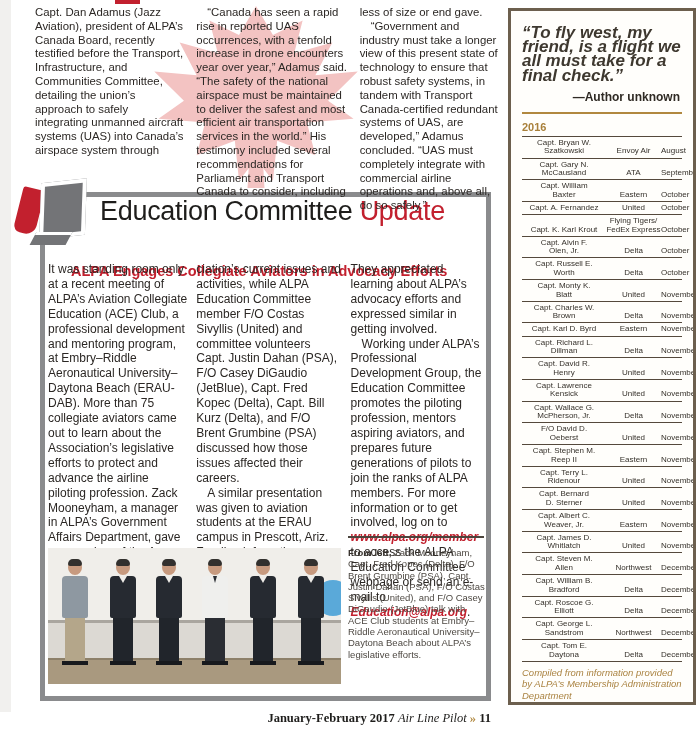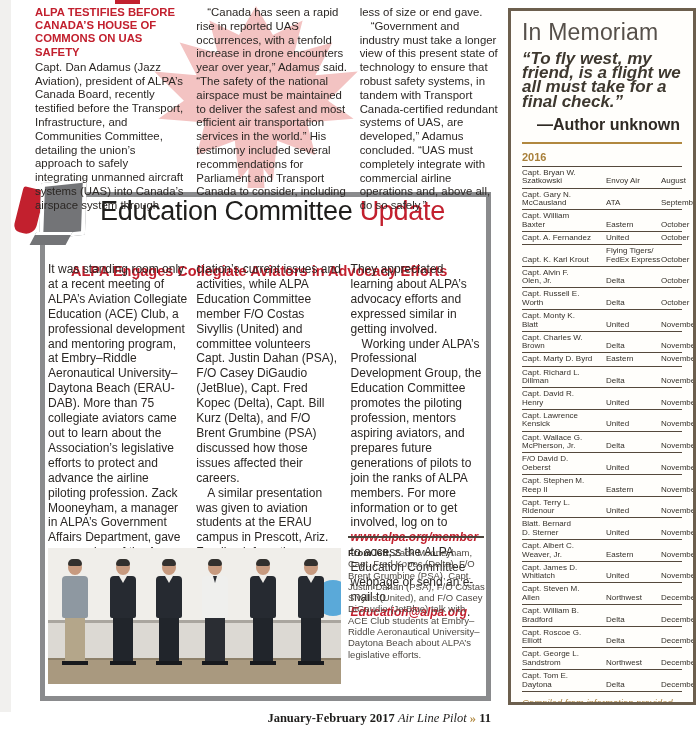--- a/index.html
+++ b/index.html
@@ -76,28 +76,28 @@
   .caption-block{position:absolute;left:348px;top:360px;width:138px;}
   .cap-rule{width:136px;height:2px;background:#4a443c;margin-bottom:9px;}
   .caption{margin:0;font-size:9.5px;line-height:11.3px;color:#4e4943;}
   .caption .cap-bold{font-weight:bold;color:#3a3530;}
 
   
   .memoriam{position:absolute;left:508px;top:8px;width:188px;height:697px;box-sizing:border-box;
             border:3px solid #6c5f4e;background:#fffefb;padding:8px 11px;overflow:hidden;}
   .mem-title{margin:0;font-size:23px;line-height:26px;font-weight:400;color:#56504a;letter-spacing:0.2px;}
   .mem-quote{margin:7px 0 0 0;font-size:17px;line-height:14.2px;font-weight:bold;font-style:italic;color:#3e382f;}
-  .mem-attrib{margin:7px 2px 0 0;text-align:right;font-size:16px;font-weight:bold;color:#2f2a24;}
+  .mem-attrib{margin:7px 2px 0 0;text-align:right;font-size:12px;font-weight:bold;color:#2f2a24;}
   .gold-rule{height:2px;background:#b1883f;margin:8px 0 7px 0;}
   .mem-year{margin:0 0 3px 0;font-size:11px;font-weight:bold;color:#a9803a;}
   .mem-list{border-top:1.5px solid #55493c;}
   .mem-row{display:grid;grid-template-columns:84px 55px 1fr;align-items:end;
            padding:2px 0 1.5px 0;border-bottom:1.5px solid #55493c;
            font-size:8px;line-height:8.6px;color:#35302a;}
-  .mem-name,.mem-airline{white-space:pre-line;}
+  .mem-name,.mem-airline{white-space:pre-line;text-align:center;}
   .mem-month{}
   .mem-note{margin:5px 0 0 0;font-size:9.5px;line-height:11.5px;font-style:italic;color:#ab8443;}
 
   
   .footer{position:absolute;top:711px;left:0;width:491px;text-align:right;
           font-family:"Liberation Serif",serif;font-size:12.5px;color:#1e1d1b;}
   .footer .issue{font-weight:bold;}
   .footer .mag{font-style:italic;}
   .footer .sep{color:#b1883f;font-weight:bold;}
   .footer .pagenum{font-weight:bold;}
@@ -109,21 +109,20 @@
   <div class="gutter"></div>
   <div class="top-dash"></div>
 
   <svg class="maple-leaf" viewBox="0 0 100 100" preserveAspectRatio="none">
     <polygon fill="#f3c3c2" points="50,0 58,16 72,8 68,26 86,20 78,38 98,36 84,52 96,62 74,64 78,82 60,74 58,96 50,84 42,96 40,74 22,82 26,64 4,62 16,52 2,36 22,38 14,20 32,26 28,8 42,16"></polygon>
     <polygon fill="#f3c3c2" points="47,80 53,80 54,100 46,100"></polygon>
   </svg>
 
   <section class="top-article">
     <div class="tcol c1">
-      <h3 class="uas-headline">ALPA TESTIFIES BEFORE CANADA’S HOUSE OF COMMONS ON UAS SAFETY</h3>
       <p>Capt. Dan Adamus (Jazz Aviation), president of ALPA’s Canada Board, recently testified before the Transport, Infrastructure, and Communities Committee, detailing the union’s approach to safely integrating unmanned aircraft systems (UAS) into Canada’s airspace system through</p>
     </div>
     <div class="tcol c2">
       <p class="indent">“Canada has seen a rapid rise in reported UAS occurrences, with a tenfold increase in drone encounters year over year,” Adamus said. “The safety of the national airspace must be maintained to deliver the safest and most efficient air transportation services in the world.” His testimony included several recommendations for Parliament and Transport Canada to consider, including</p>
     </div>
     <div class="tcol c3">
       <p>less of size or end gave.</p>
       <p class="indent">“Government and industry must take a longer view of this present state of technology to ensure that robust safety systems, in tandem with Transport Canada-certified redundant systems of UAS, are developed,” Adamus concluded. “UAS must completely integrate with commercial airline operations and, above all, do so safely.”</p>
     </div>
   </section>
@@ -195,21 +194,20 @@
         </div>
     </div>
 
     <div class="caption-block">
       <div class="cap-rule"></div>
       <p class="caption"><span class="cap-bold">From left,</span><span> Zack Mooneyham, Capt. Fred Kopec (Delta), F/O Brent Grumbine (PSA), Capt. Justin Dahan (PSA), F/O Costas Sivyllis (United), and F/O Casey DiGaudio (JetBlue) talk with ACE Club students at Embry–Riddle Aeronautical University–Daytona Beach about ALPA’s legislative efforts.</span></p>
     </div>
   </section>
 
   <aside class="memoriam">
-    <h1 class="mem-title">In Memoriam</h1>
     <p class="mem-quote">“To fly west, my friend, is a flight we all must take for a final check.”</p>
     <p class="mem-attrib">—Author unknown</p>
     <div class="gold-rule"></div>
     <p class="mem-year">2016</p>
     <div class="mem-list">
         <div class="mem-row">
           <div class="mem-name">Capt. Bryan W.
 Szatkowski</div>
           <div class="mem-airline">Envoy Air</div>
           <div class="mem-month">August</div>
@@ -255,21 +253,21 @@
           <div class="mem-airline">United</div>
           <div class="mem-month">November</div>
         </div>
         <div class="mem-row">
           <div class="mem-name">Capt. Charles W.
 Brown</div>
           <div class="mem-airline">Delta</div>
           <div class="mem-month">November</div>
         </div>
         <div class="mem-row">
-          <div class="mem-name">Capt. Marty D. Byrd</div>
+          <div class="mem-name">Capt. Karl D. Byrd</div>
           <div class="mem-airline">Eastern</div>
           <div class="mem-month">November</div>
         </div>
         <div class="mem-row">
           <div class="mem-name">Capt. Richard L.
 Dillman</div>
           <div class="mem-airline">Delta</div>
           <div class="mem-month">November</div>
         </div>
         <div class="mem-row">
@@ -302,21 +300,21 @@
           <div class="mem-airline">Eastern</div>
           <div class="mem-month">November</div>
         </div>
         <div class="mem-row">
           <div class="mem-name">Capt. Terry L.
 Ridenour</div>
           <div class="mem-airline">United</div>
           <div class="mem-month">November</div>
         </div>
         <div class="mem-row">
-          <div class="mem-name">Blatt. Bernard
+          <div class="mem-name">Capt. Bernard
 D. Sterner</div>
           <div class="mem-airline">United</div>
           <div class="mem-month">November</div>
         </div>
         <div class="mem-row">
           <div class="mem-name">Capt. Albert C.
 Weaver, Jr.</div>
           <div class="mem-airline">Eastern</div>
           <div class="mem-month">November</div>
         </div>

